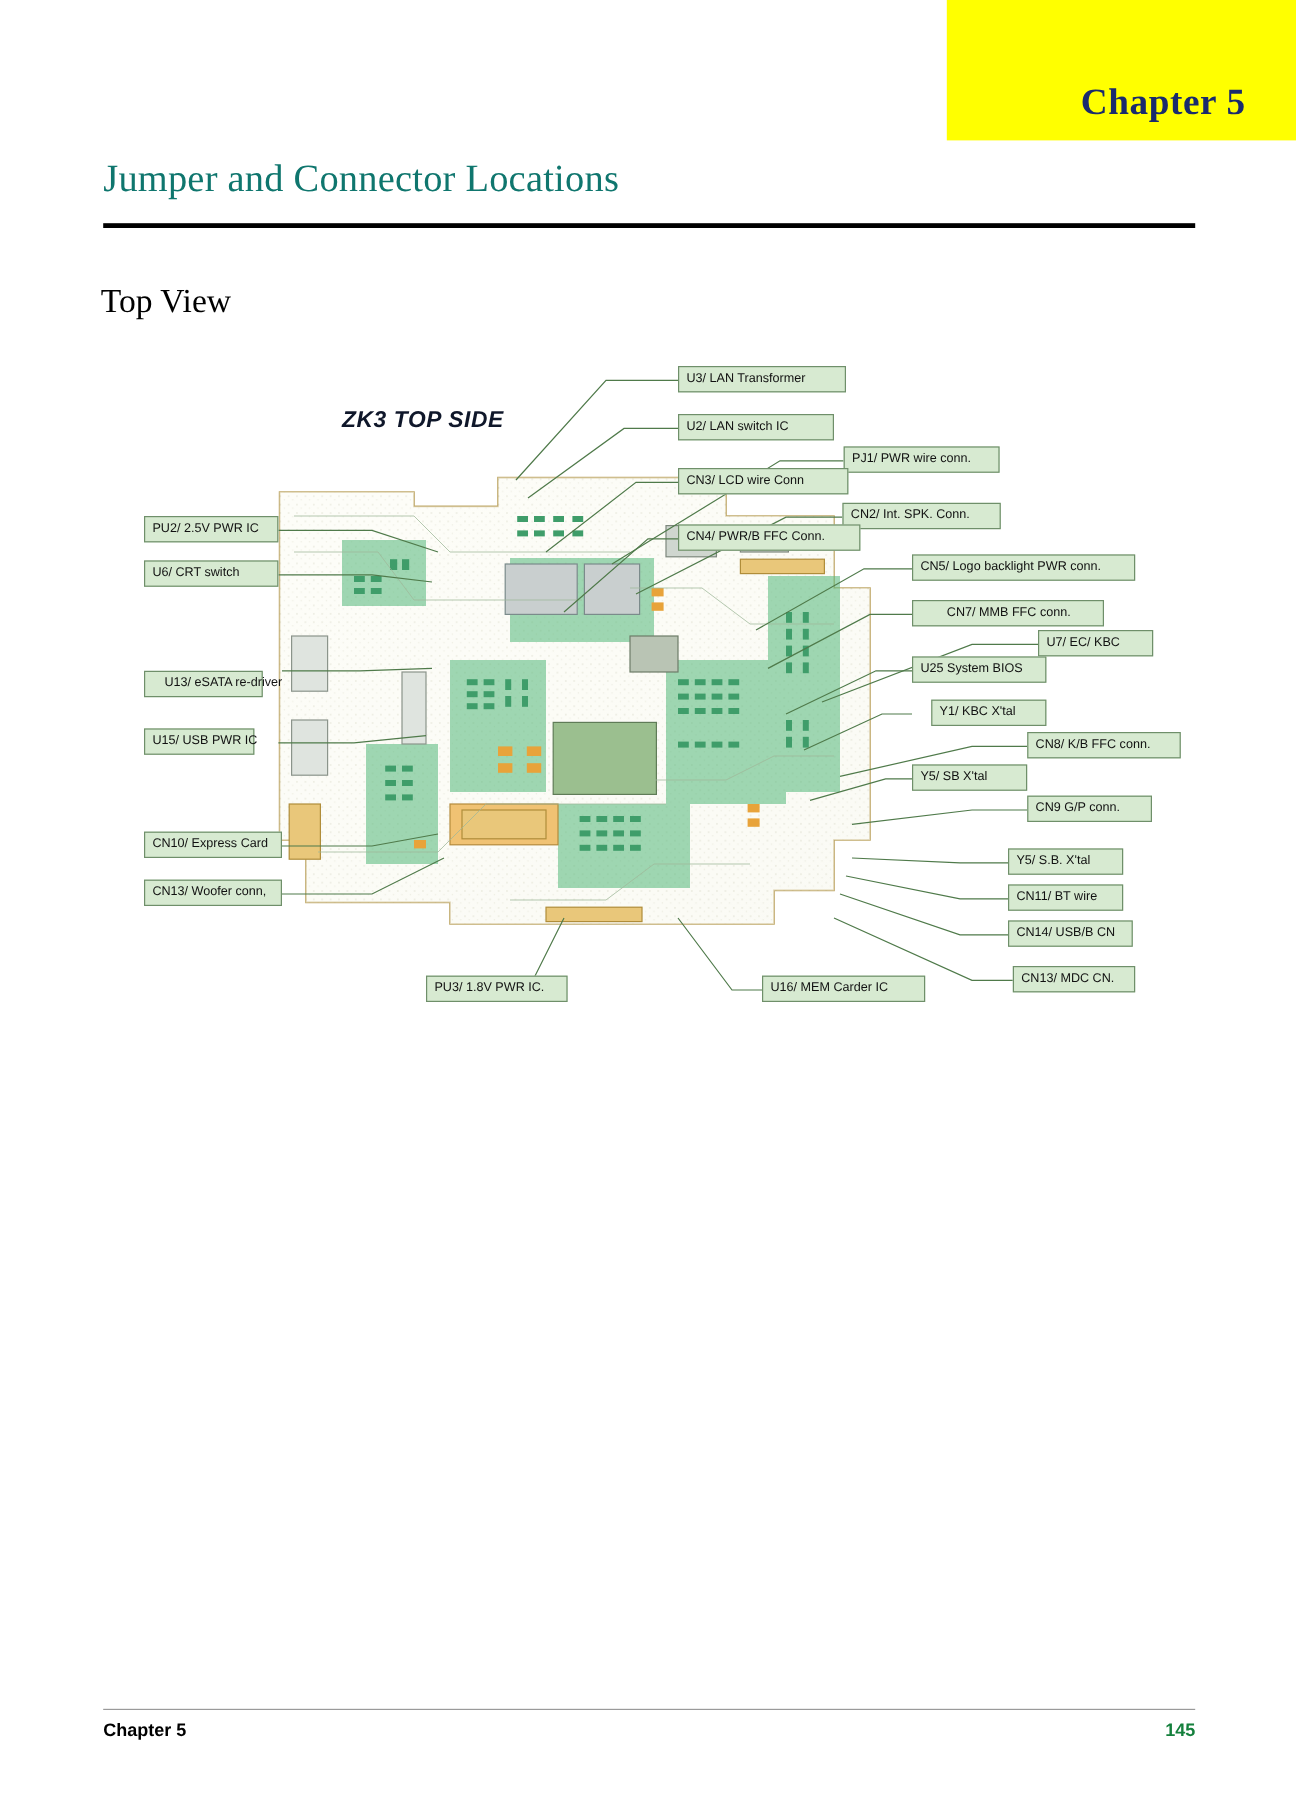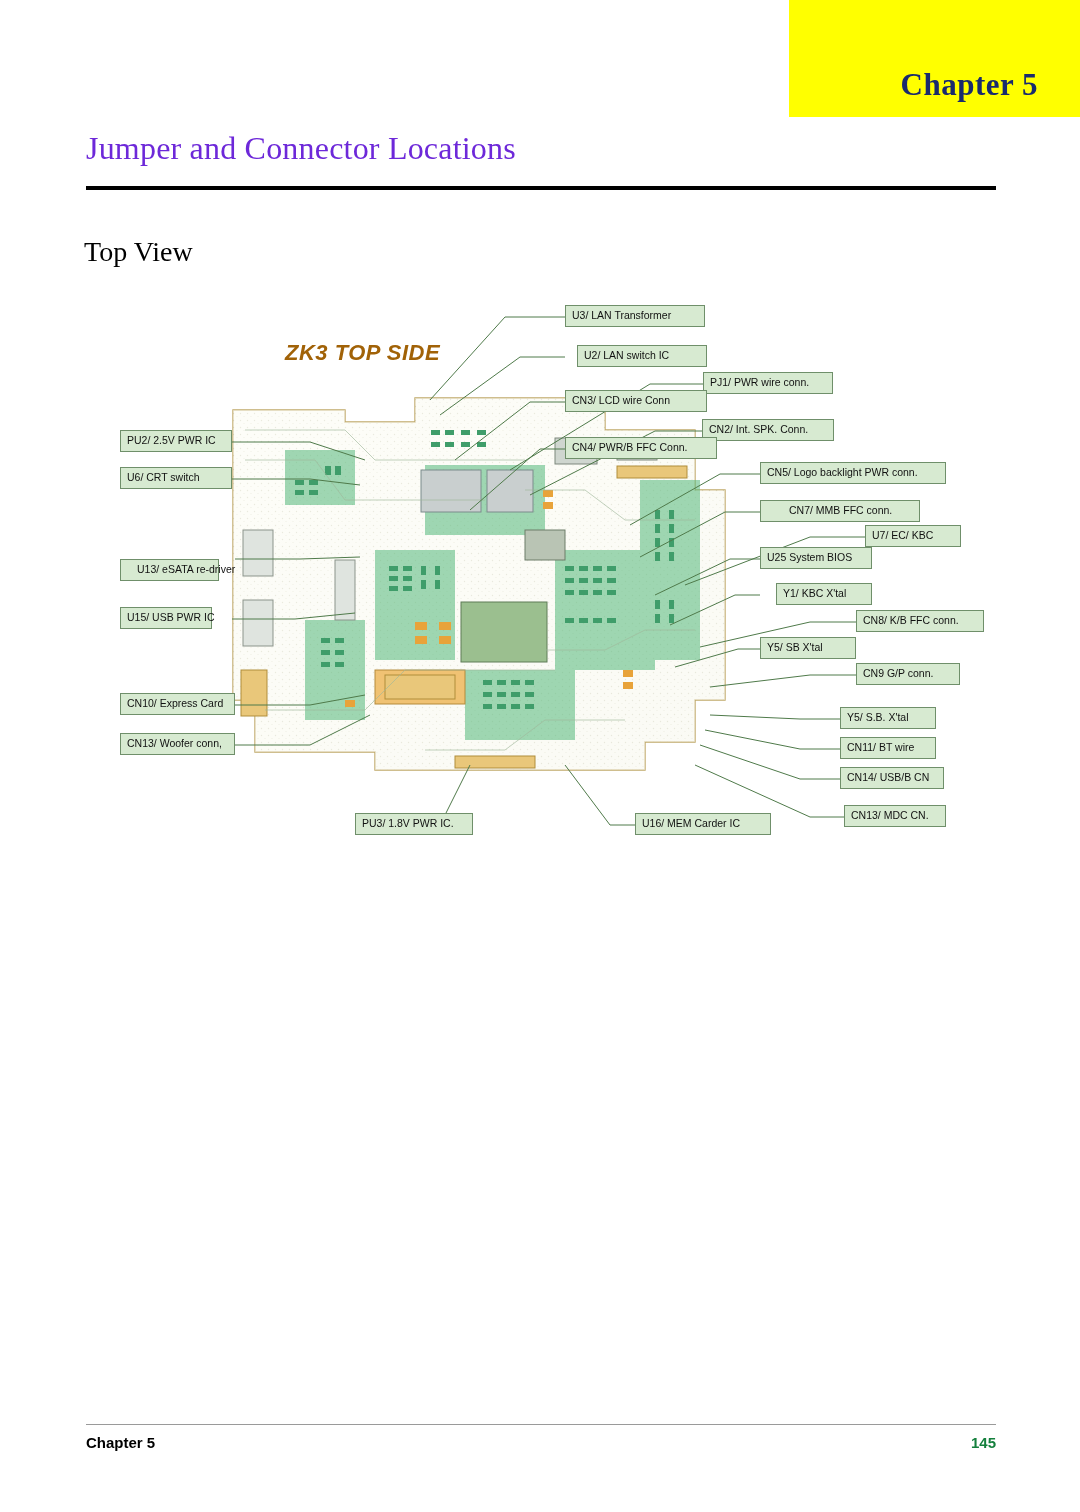--- a/index.html
+++ b/index.html
@@ -34,21 +34,21 @@
     color: #1a2b6d;
     letter-spacing: 0.5px;
     white-space: nowrap;
   }
 
   .page-title {
     position: absolute;
     top: 130px;
     left: 86px;
     font-size: 32px;
-    color: #6d28d9;
+    color: #0f766e;
     letter-spacing: 0.2px;
   }
   .title-rule {
     position: absolute;
     top: 186px;
     left: 86px;
     width: 910px;
     height: 4px;
     background: #000000;
   }
@@ -70,22 +70,22 @@
     height: 570px;
   }
 
   .board-title {
     position: absolute;
     left: 175px;
     top: 45px;
     font-family: "Liberation Sans", sans-serif;
     font-style: italic;
     font-weight: bold;
-    font-size: 22px;
-    color: #a16207;
+    font-size: 19px;
+    color: #0f172a;
     letter-spacing: 0.5px;
     white-space: nowrap;
   }
 
   
   .pcb {
     position: absolute;
     left: 115px;
     top: 75px;
     width: 515px;
@@ -325,21 +325,21 @@
       <path d="M125 264 L190 264 L250 262"></path>
       <path d="M122 324 L185 324 L245 318"></path>
       <path d="M125 410 L200 410 L255 400"></path>
       <path d="M125 450 L200 450 L260 420"></path>
       <path d="M304 530 L330 530 L360 470"></path>
       <path d="M525 530 L500 530 L455 470"></path>
     </g>
   </svg>
 
   <div class="callout" style="left:455px;top:10px;width:140px;">U3/ LAN Transformer</div>
-  <div class="callout" style="left:455px;top:50px;width:130px;margin-left:12px;">U2/ LAN switch IC</div>
+  <div class="callout" style="left:455px;top:50px;width:130px;">U2/ LAN switch IC</div>
   <div class="callout" style="left:593px;top:77px;width:130px;">PJ1/ PWR wire conn.</div>
   <div class="callout" style="left:455px;top:95px;width:142px;">CN3/ LCD wire Conn</div>
   <div class="callout" style="left:592px;top:124px;width:132px;">CN2/ Int. SPK. Conn.</div>
   <div class="callout" style="left:455px;top:142px;width:152px;">CN4/ PWR/B FFC Conn.</div>
   <div class="callout" style="left:650px;top:167px;width:186px;">CN5/ Logo backlight PWR conn.</div>
   <div class="callout" style="left:650px;top:205px;width:160px;padding-left:28px;">CN7/ MMB FFC conn.</div>
   <div class="callout" style="left:755px;top:230px;width:96px;">U7/ EC/ KBC</div>
   <div class="callout" style="left:650px;top:252px;width:112px;">U25 System BIOS</div>
   <div class="callout" style="left:650px;top:288px;width:96px;margin-left:16px;">Y1/ KBC X'tal</div>
   <div class="callout" style="left:746px;top:315px;width:128px;">CN8/ K/B FFC conn.</div>

